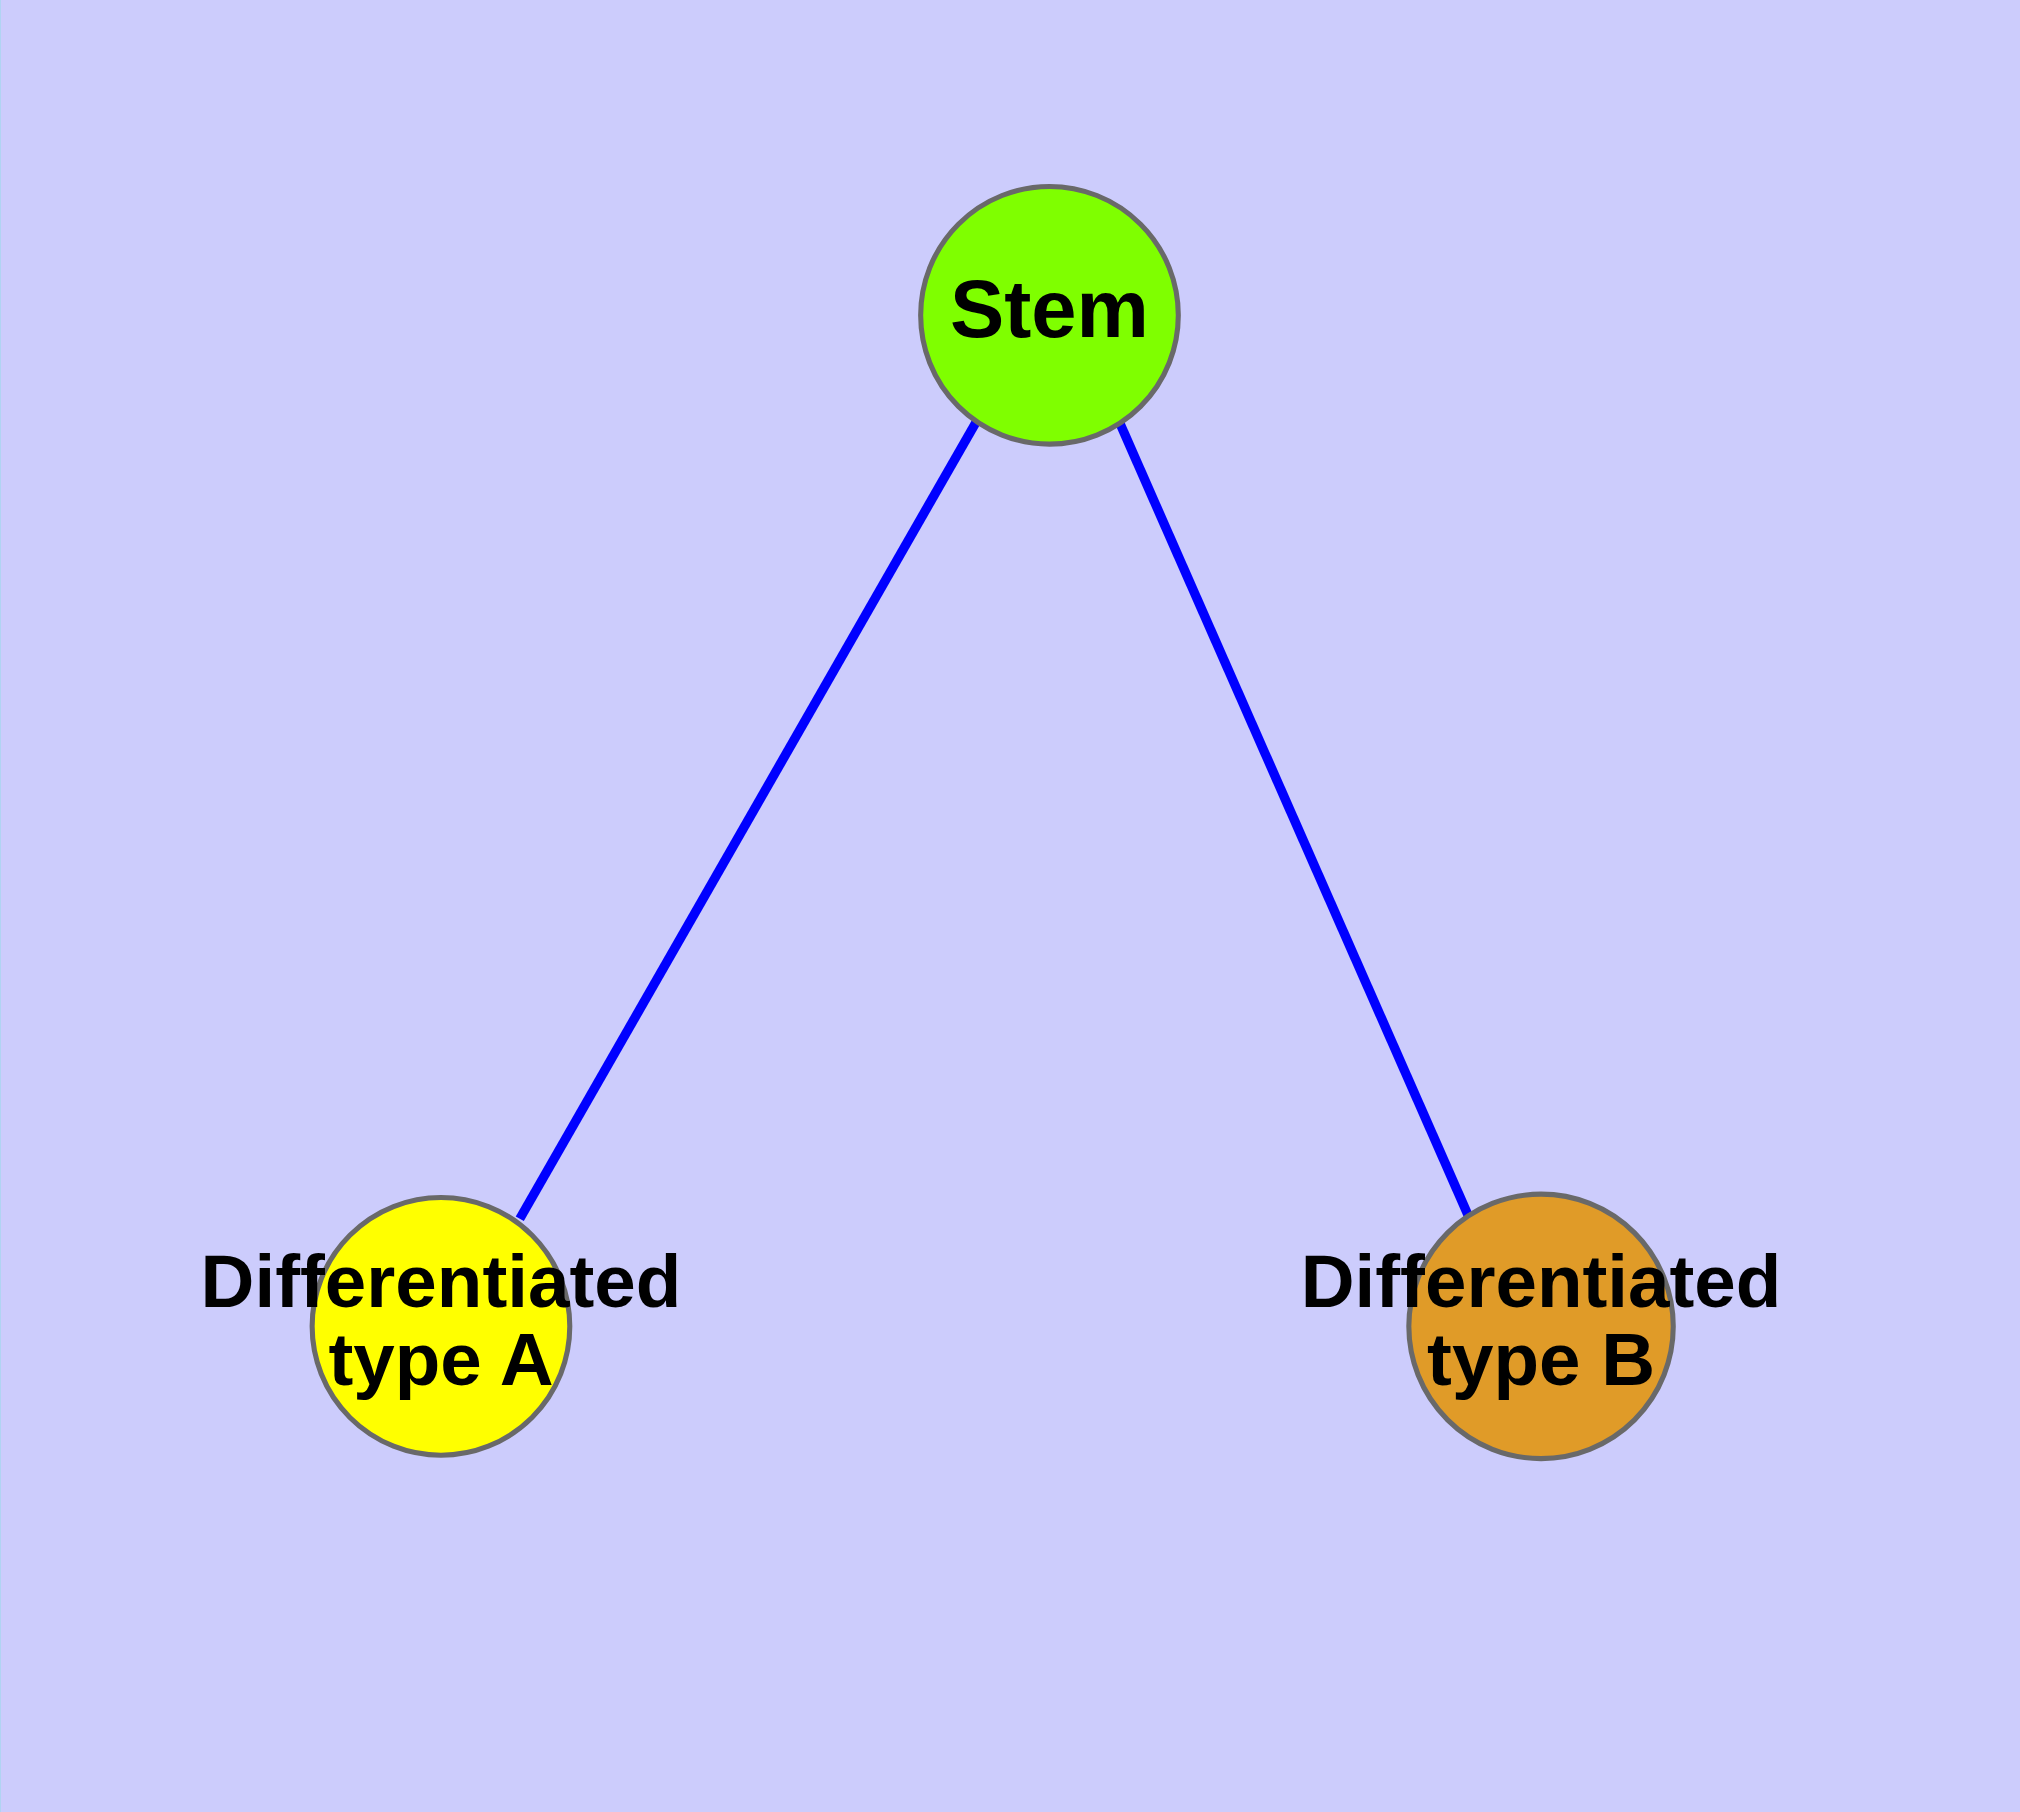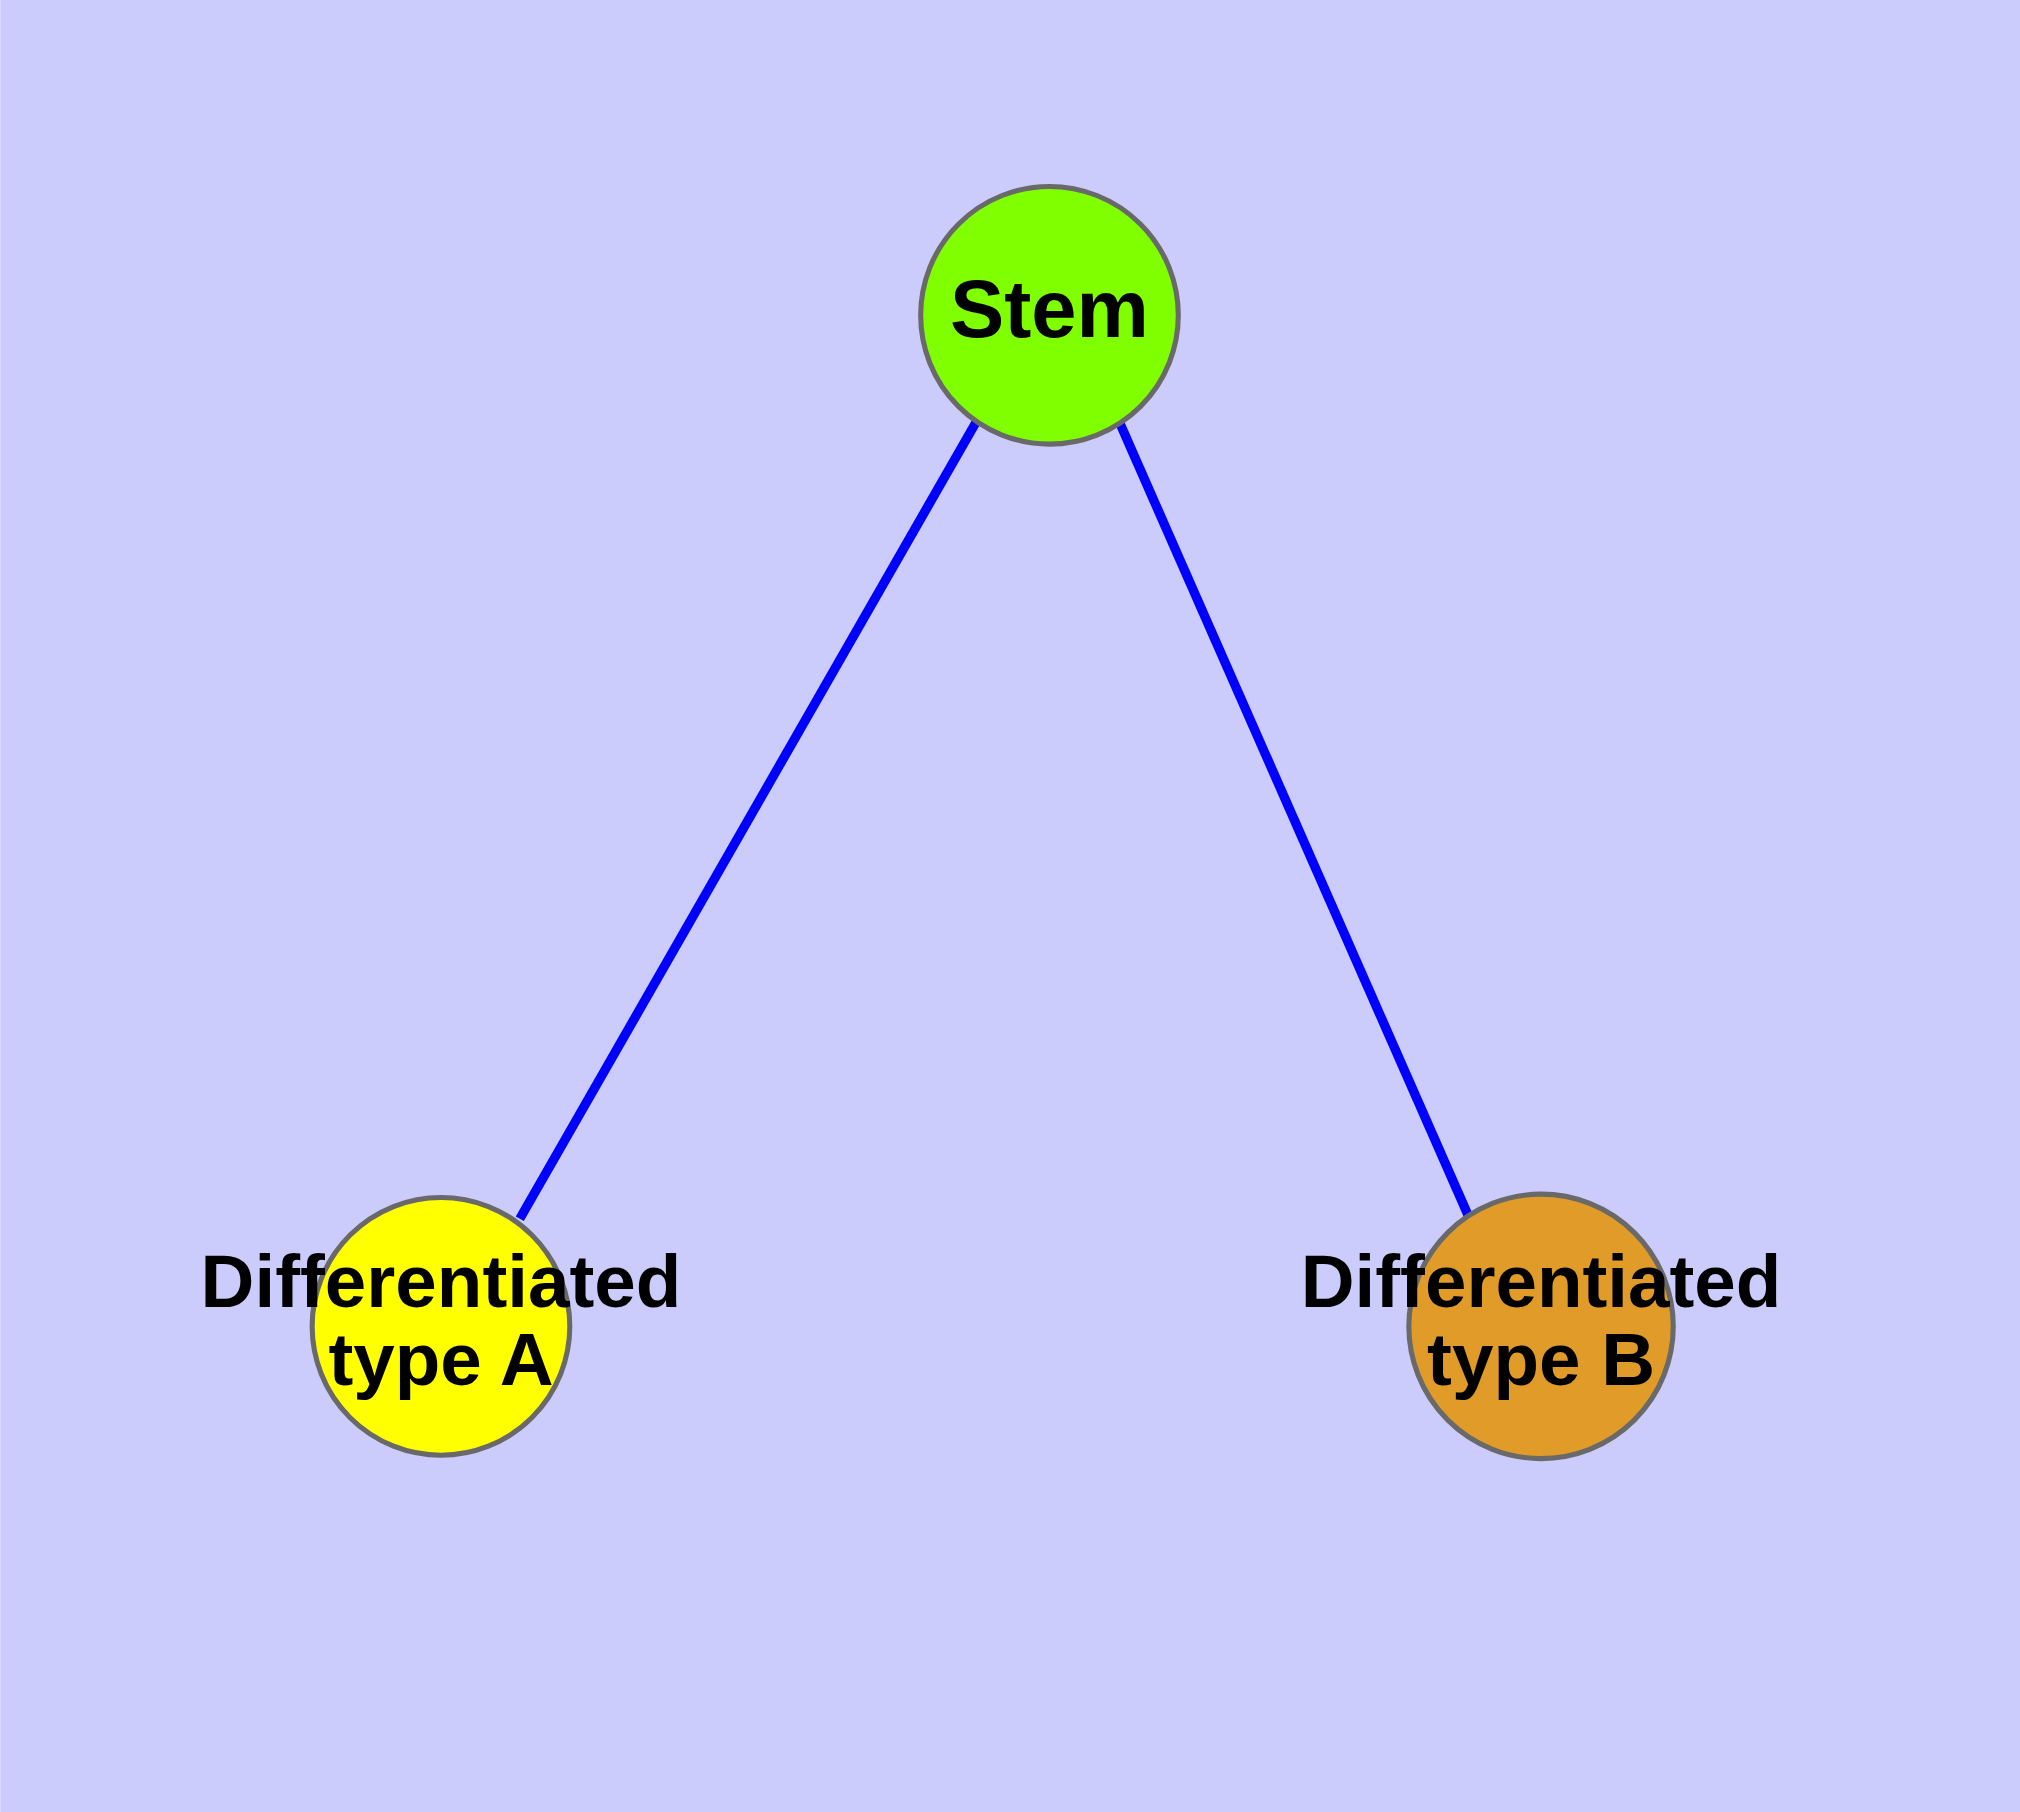--- a/index.html
+++ b/index.html
@@ -5,21 +5,21 @@
 <style>
   html, body {
     margin: 0;
     padding: 0;
     background: #ccccfc;
   }
   #stage {
     position: relative;
     width: 2021px;
     height: 1812px;
-    background: #ffffff;
+    background: #5eead4;
     overflow: hidden;
     font-family: "Liberation Sans", "DejaVu Sans", sans-serif;
   }
   #graph-svg {
     position: absolute;
     left: 0;
     top: 0;
     width: 2021px;
     height: 1812px;
   }

